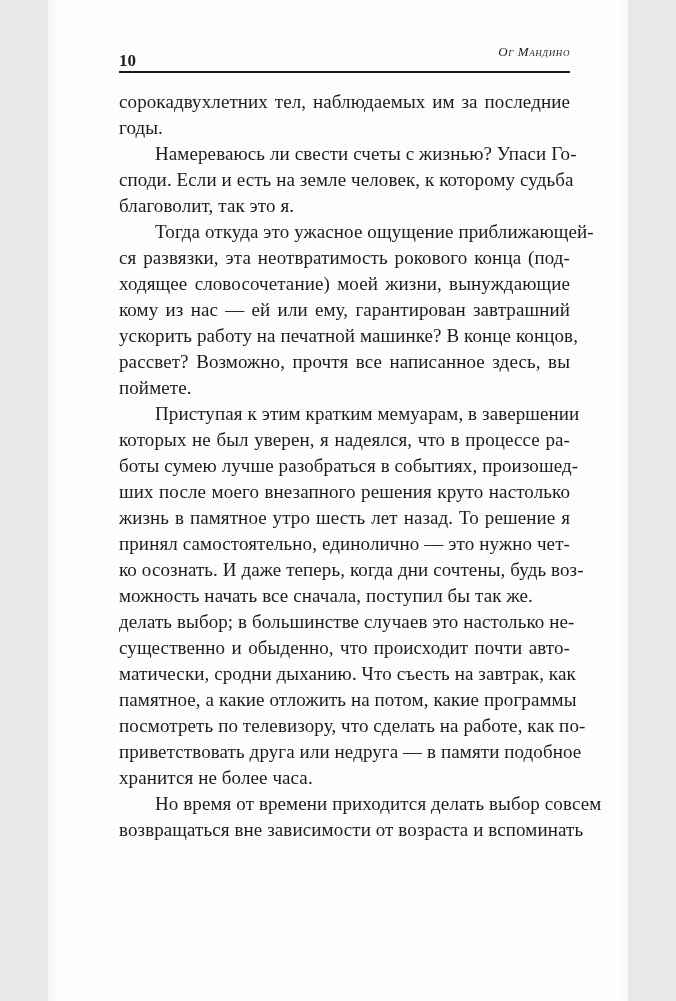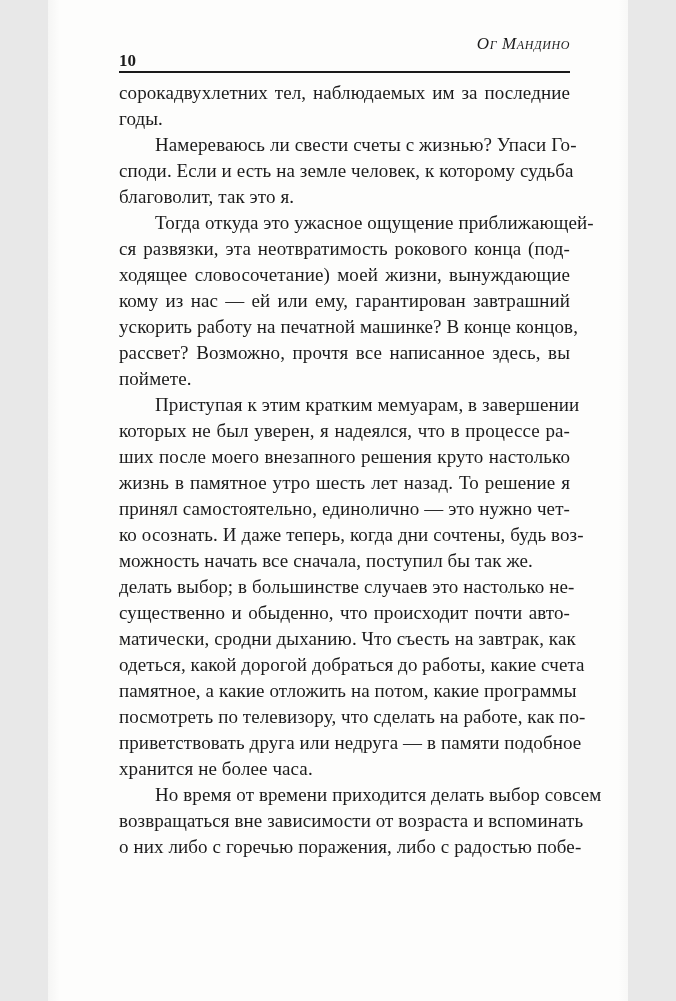--- a/index.html
+++ b/index.html
@@ -35,30 +35,30 @@
   }
   .page-number {
     font-weight: bold;
     font-size: 17px;
     line-height: 1;
     padding-bottom: 2px;
   }
   .running-title {
     font-style: italic;
     font-variant: small-caps;
-    font-size: 17px;
+    font-size: 13px;
     letter-spacing: 0.6px;
     line-height: 1;
-    padding-bottom: 19px;
+    padding-bottom: 13px;
   }
   .page-body {
     position: absolute;
     left: 71px;
     right: 58px;
-    top: 80px;
+    top: 89px;
   }
   .line {
     font-size: 19px;
     line-height: 26px;
     height: 26px;
     text-align: justify;
     text-align-last: justify;
     white-space: nowrap;
     letter-spacing: 0.1px;
   }
@@ -84,30 +84,29 @@
       <div class="line para-end">благоволит, так это я.</div>
       <div class="line indent">Тогда откуда это ужасное ощущение приближающей-</div>
       <div class="line">ся развязки, эта неотвратимость рокового конца (под-</div>
       <div class="line">ходящее словосочетание) моей жизни, вынуждающие</div>
       <div class="line">кому из нас — ей или ему, гарантирован завтрашний</div>
       <div class="line">ускорить работу на печатной машинке? В конце концов,</div>
       <div class="line">рассвет? Возможно, прочтя все написанное здесь, вы</div>
       <div class="line para-end">поймете.</div>
       <div class="line indent">Приступая к этим кратким мемуарам, в завершении</div>
       <div class="line">которых не был уверен, я надеялся, что в процессе ра-</div>
+      <div class="line">боты сумею лучше разобраться в событиях, произошед-</div>
       <div class="line">ших после моего внезапного решения круто настолько</div>
       <div class="line">жизнь в памятное утро шесть лет назад. То решение я</div>
       <div class="line">принял самостоятельно, единолично — это нужно чет-</div>
       <div class="line">ко осознать. И даже теперь, когда дни сочтены, будь воз-</div>
       <div class="line para-end">можность начать все сначала, поступил бы так же.</div>
       <div class="line">делать выбор; в большинстве случаев это настолько не-</div>
       <div class="line">существенно и обыденно, что происходит почти авто-</div>
       <div class="line">матически, сродни дыханию. Что съесть на завтрак, как</div>
-      <div class="line">одеться, какой дорогой добраться до работы, какие счета</div>
       <div class="line">памятное, а какие отложить на потом, какие программы</div>
       <div class="line">посмотреть по телевизору, что сделать на работе, как по-</div>
       <div class="line">приветствовать друга или недруга — в памяти подобное</div>
       <div class="line para-end">хранится не более часа.</div>
       <div class="line indent">Но время от времени приходится делать выбор совсем</div>
       <div class="line">возвращаться вне зависимости от возраста и вспоминать</div>
-      <div class="line">о них либо с горечью поражения, либо с радостью побе-</div>
     </div>
 </div>
 
 </body></html>

